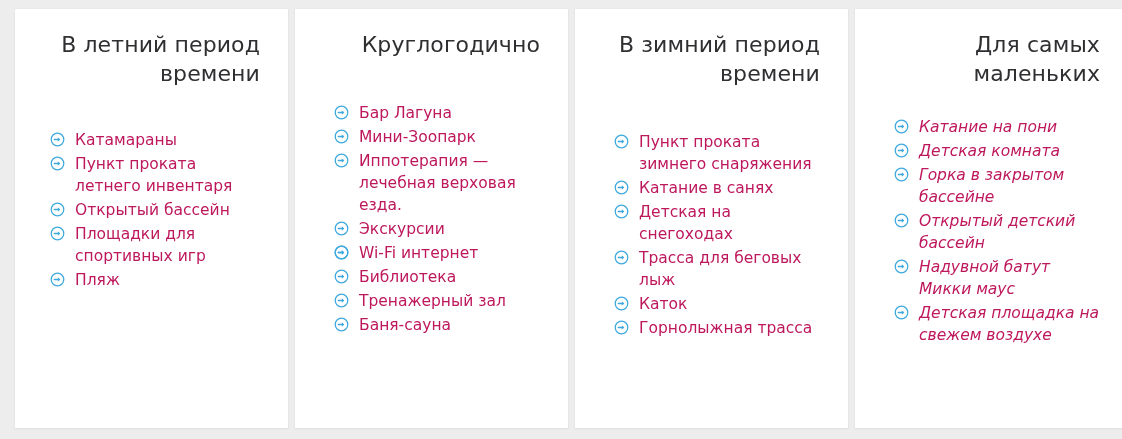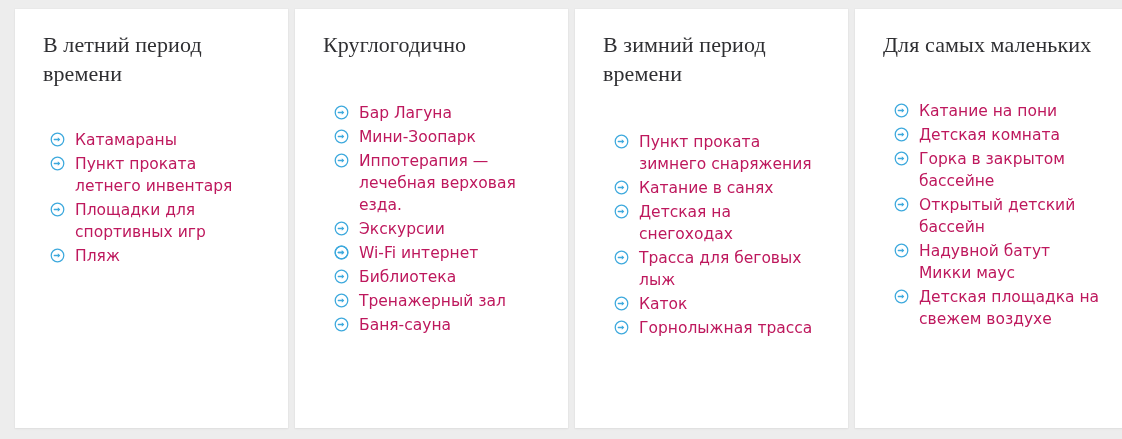--- a/index.html
+++ b/index.html
@@ -37,38 +37,37 @@
   }
   .card:first-child { margin-left: 15px; }
   .card:last-child  { margin-right: 15px; }
 
   .card-title {
     margin: 0;
     font-weight: 400;
     font-size: 22px;
     line-height: 1.30;
     color: #2f2f32;
-    text-align: left;
+    text-align: right;
     letter-spacing: 0.1px;
     padding: 0 2px;
-    font-family: Liberation Serif, serif;
   }
 
   
   .feature-list {
     list-style: none;
     margin: 0;
     padding: 0;
     font-size: 15.5px;
     line-height: 1.42;
   }
   .card[data-col="0"] .feature-list { margin-top: 41px; padding-left: 9px; }
   .card[data-col="1"] .feature-list { margin-top: 42px; padding-left: 13px; }
   .card[data-col="2"] .feature-list { margin-top: 43px; padding-left: 13px; }
-  .card[data-col="3"] .feature-list { margin-top: 40px; padding-left: 13px; }
+  .card[data-col="3"] .feature-list { margin-top: 28px; padding-left: 13px; font-style: italic; }
 
   .feature-item {
     position: relative;
     padding-left: 25px;
     margin-bottom: 2px;
     color: #3da9dd;
   }
   .bullet-icon {
     position: absolute;
     left: 0;
@@ -112,20 +111,30 @@
           <span class="feature-text">Пункт проката летнего инвентаря</span>
         </li>
         <li class="feature-item">
           <span class="bullet-icon">
             <svg viewBox="0 0 16 16" width="15" height="15" aria-hidden="true">
               <circle cx="8" cy="8" r="6.7" fill="none" stroke="#3da9dd" stroke-width="1.35"></circle>
               <path d="M4.6 8 H9.6" stroke="#3da9dd" stroke-width="1.5" stroke-linecap="round"></path>
               <path d="M8.3 5.6 L10.9 8 L8.3 10.4 Z" fill="#3da9dd"></path>
             </svg>
           </span>
+          <span class="feature-text">Открытый бассейн</span>
+        </li>
+        <li class="feature-item">
+          <span class="bullet-icon">
+            <svg viewBox="0 0 16 16" width="15" height="15" aria-hidden="true">
+              <circle cx="8" cy="8" r="6.7" fill="none" stroke="#3da9dd" stroke-width="1.35"></circle>
+              <path d="M4.6 8 H9.6" stroke="#3da9dd" stroke-width="1.5" stroke-linecap="round"></path>
+              <path d="M8.3 5.6 L10.9 8 L8.3 10.4 Z" fill="#3da9dd"></path>
+            </svg>
+          </span>
           <span class="feature-text">Площадки для спортивных игр</span>
         </li>
         <li class="feature-item">
           <span class="bullet-icon">
             <svg viewBox="0 0 16 16" width="15" height="15" aria-hidden="true">
               <circle cx="8" cy="8" r="6.7" fill="none" stroke="#3da9dd" stroke-width="1.35"></circle>
               <path d="M4.6 8 H9.6" stroke="#3da9dd" stroke-width="1.5" stroke-linecap="round"></path>
               <path d="M8.3 5.6 L10.9 8 L8.3 10.4 Z" fill="#3da9dd"></path>
             </svg>
           </span>

